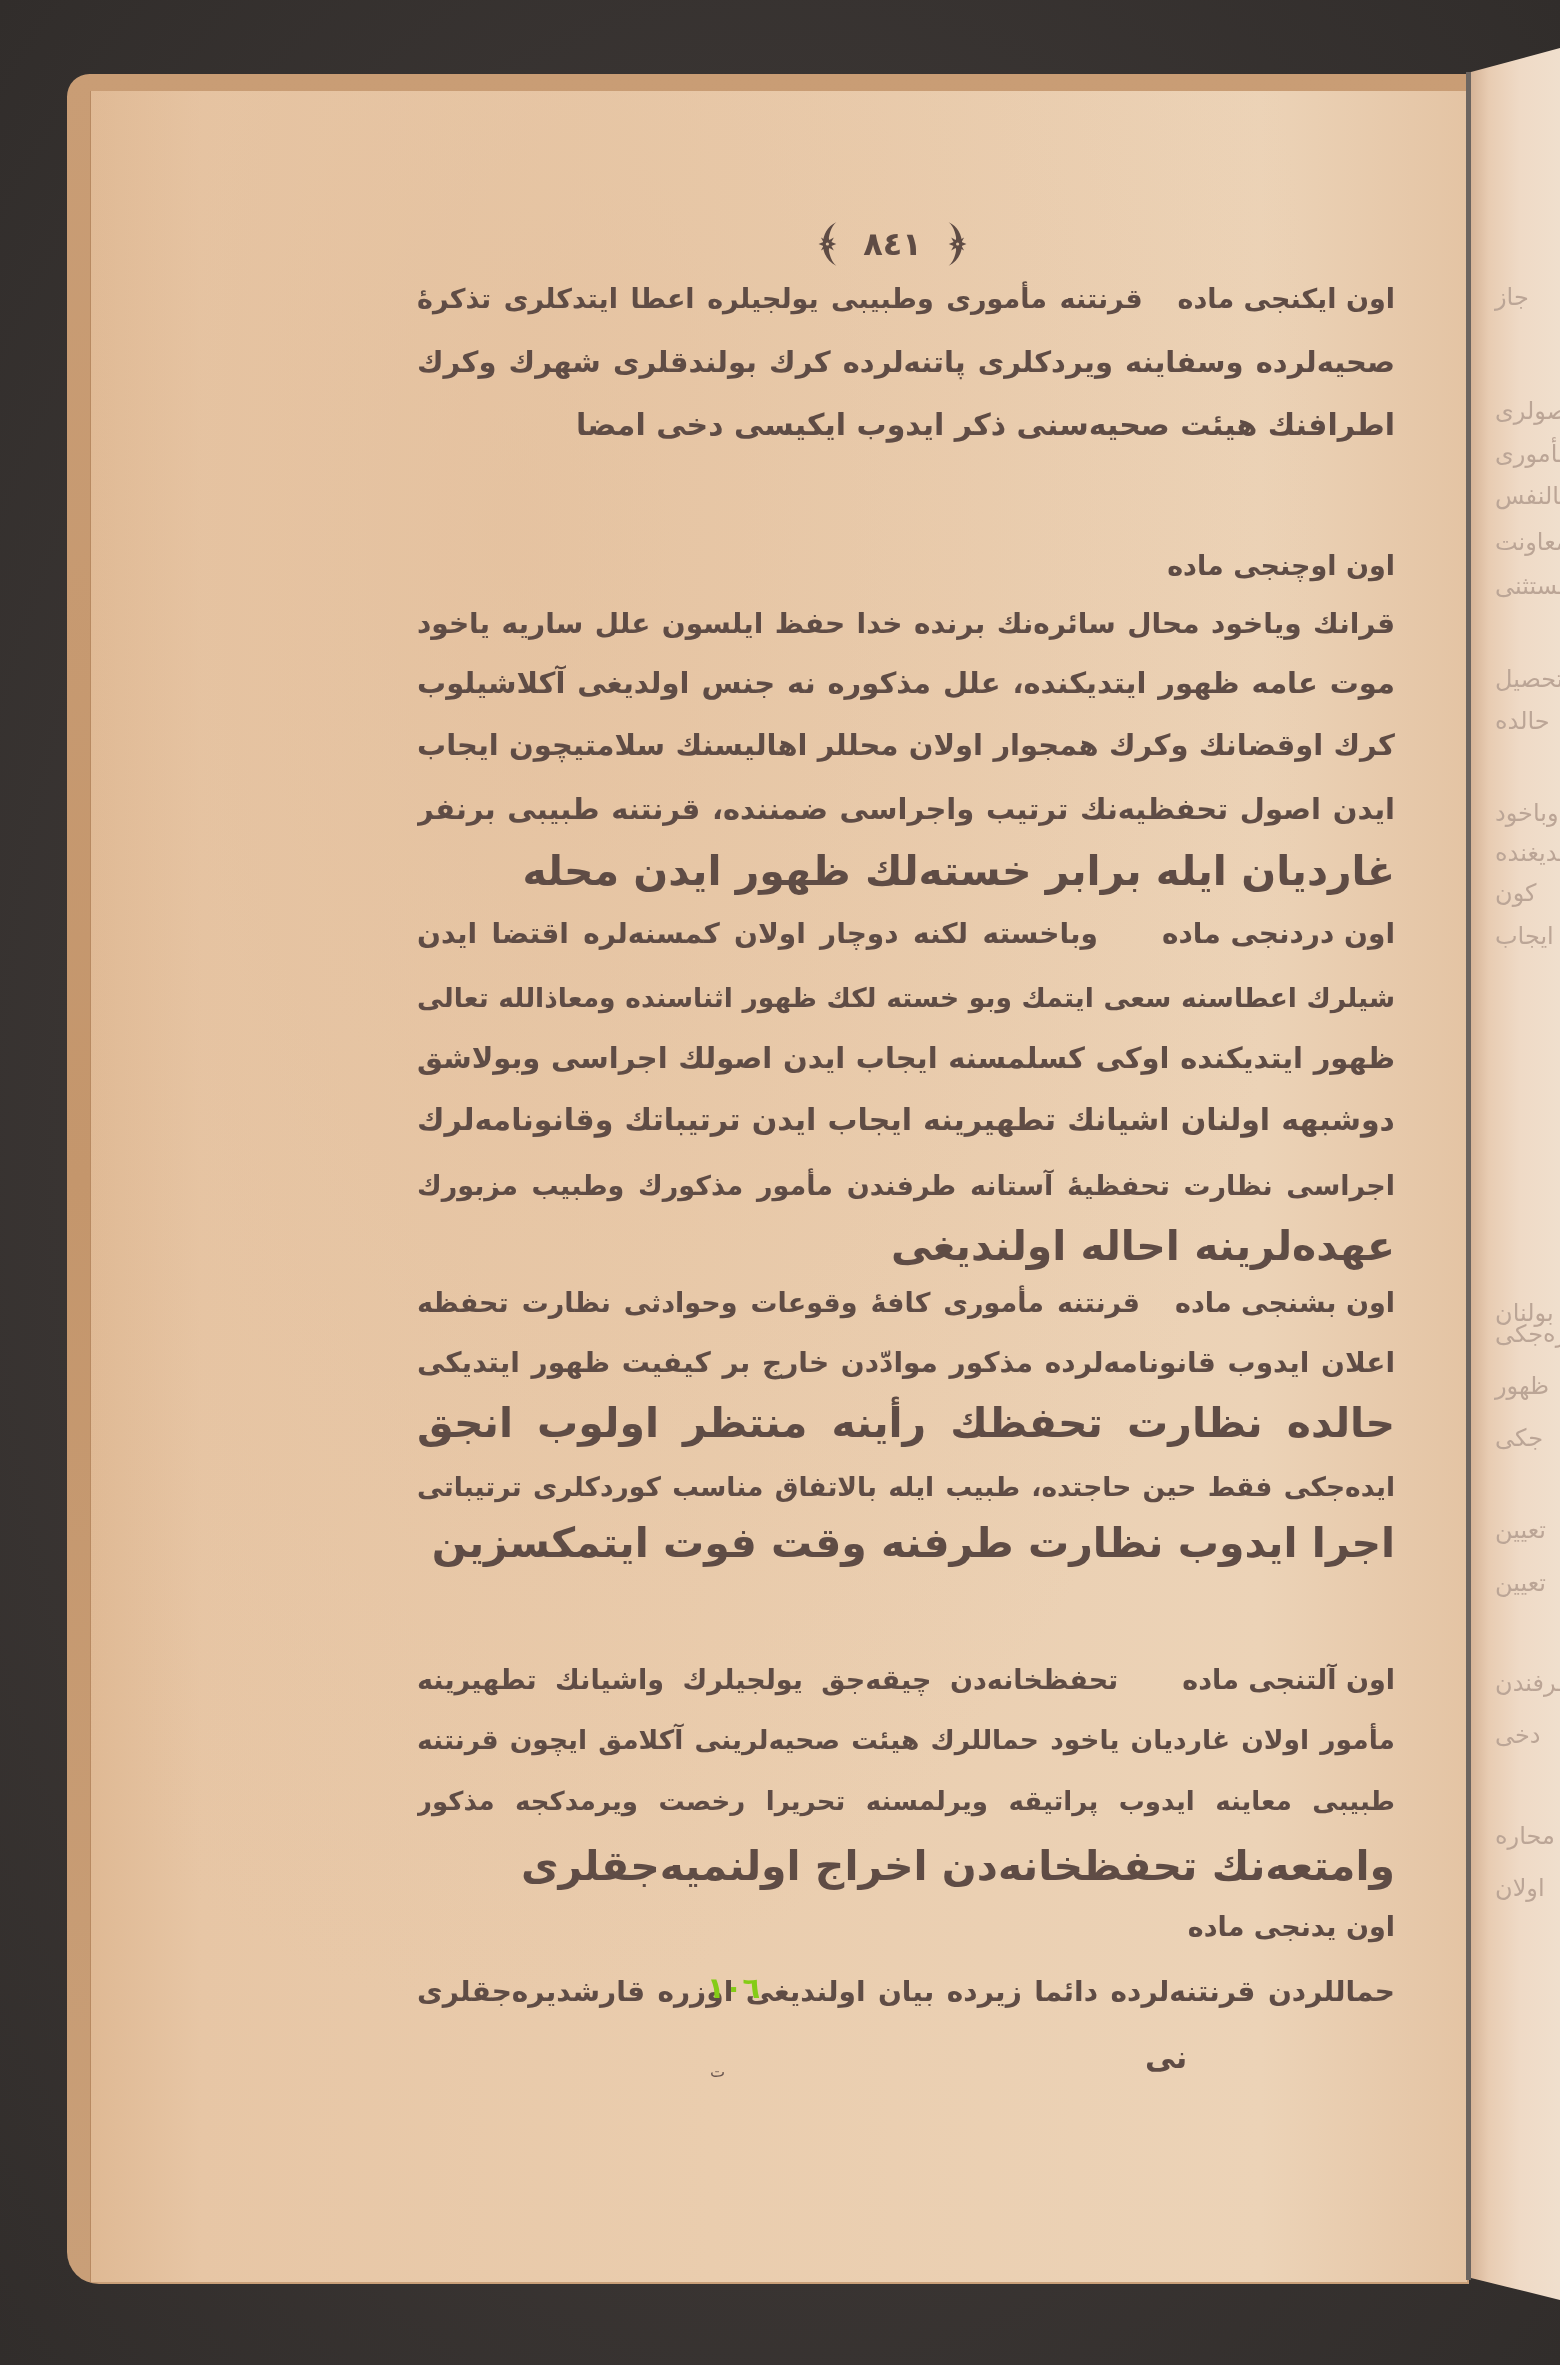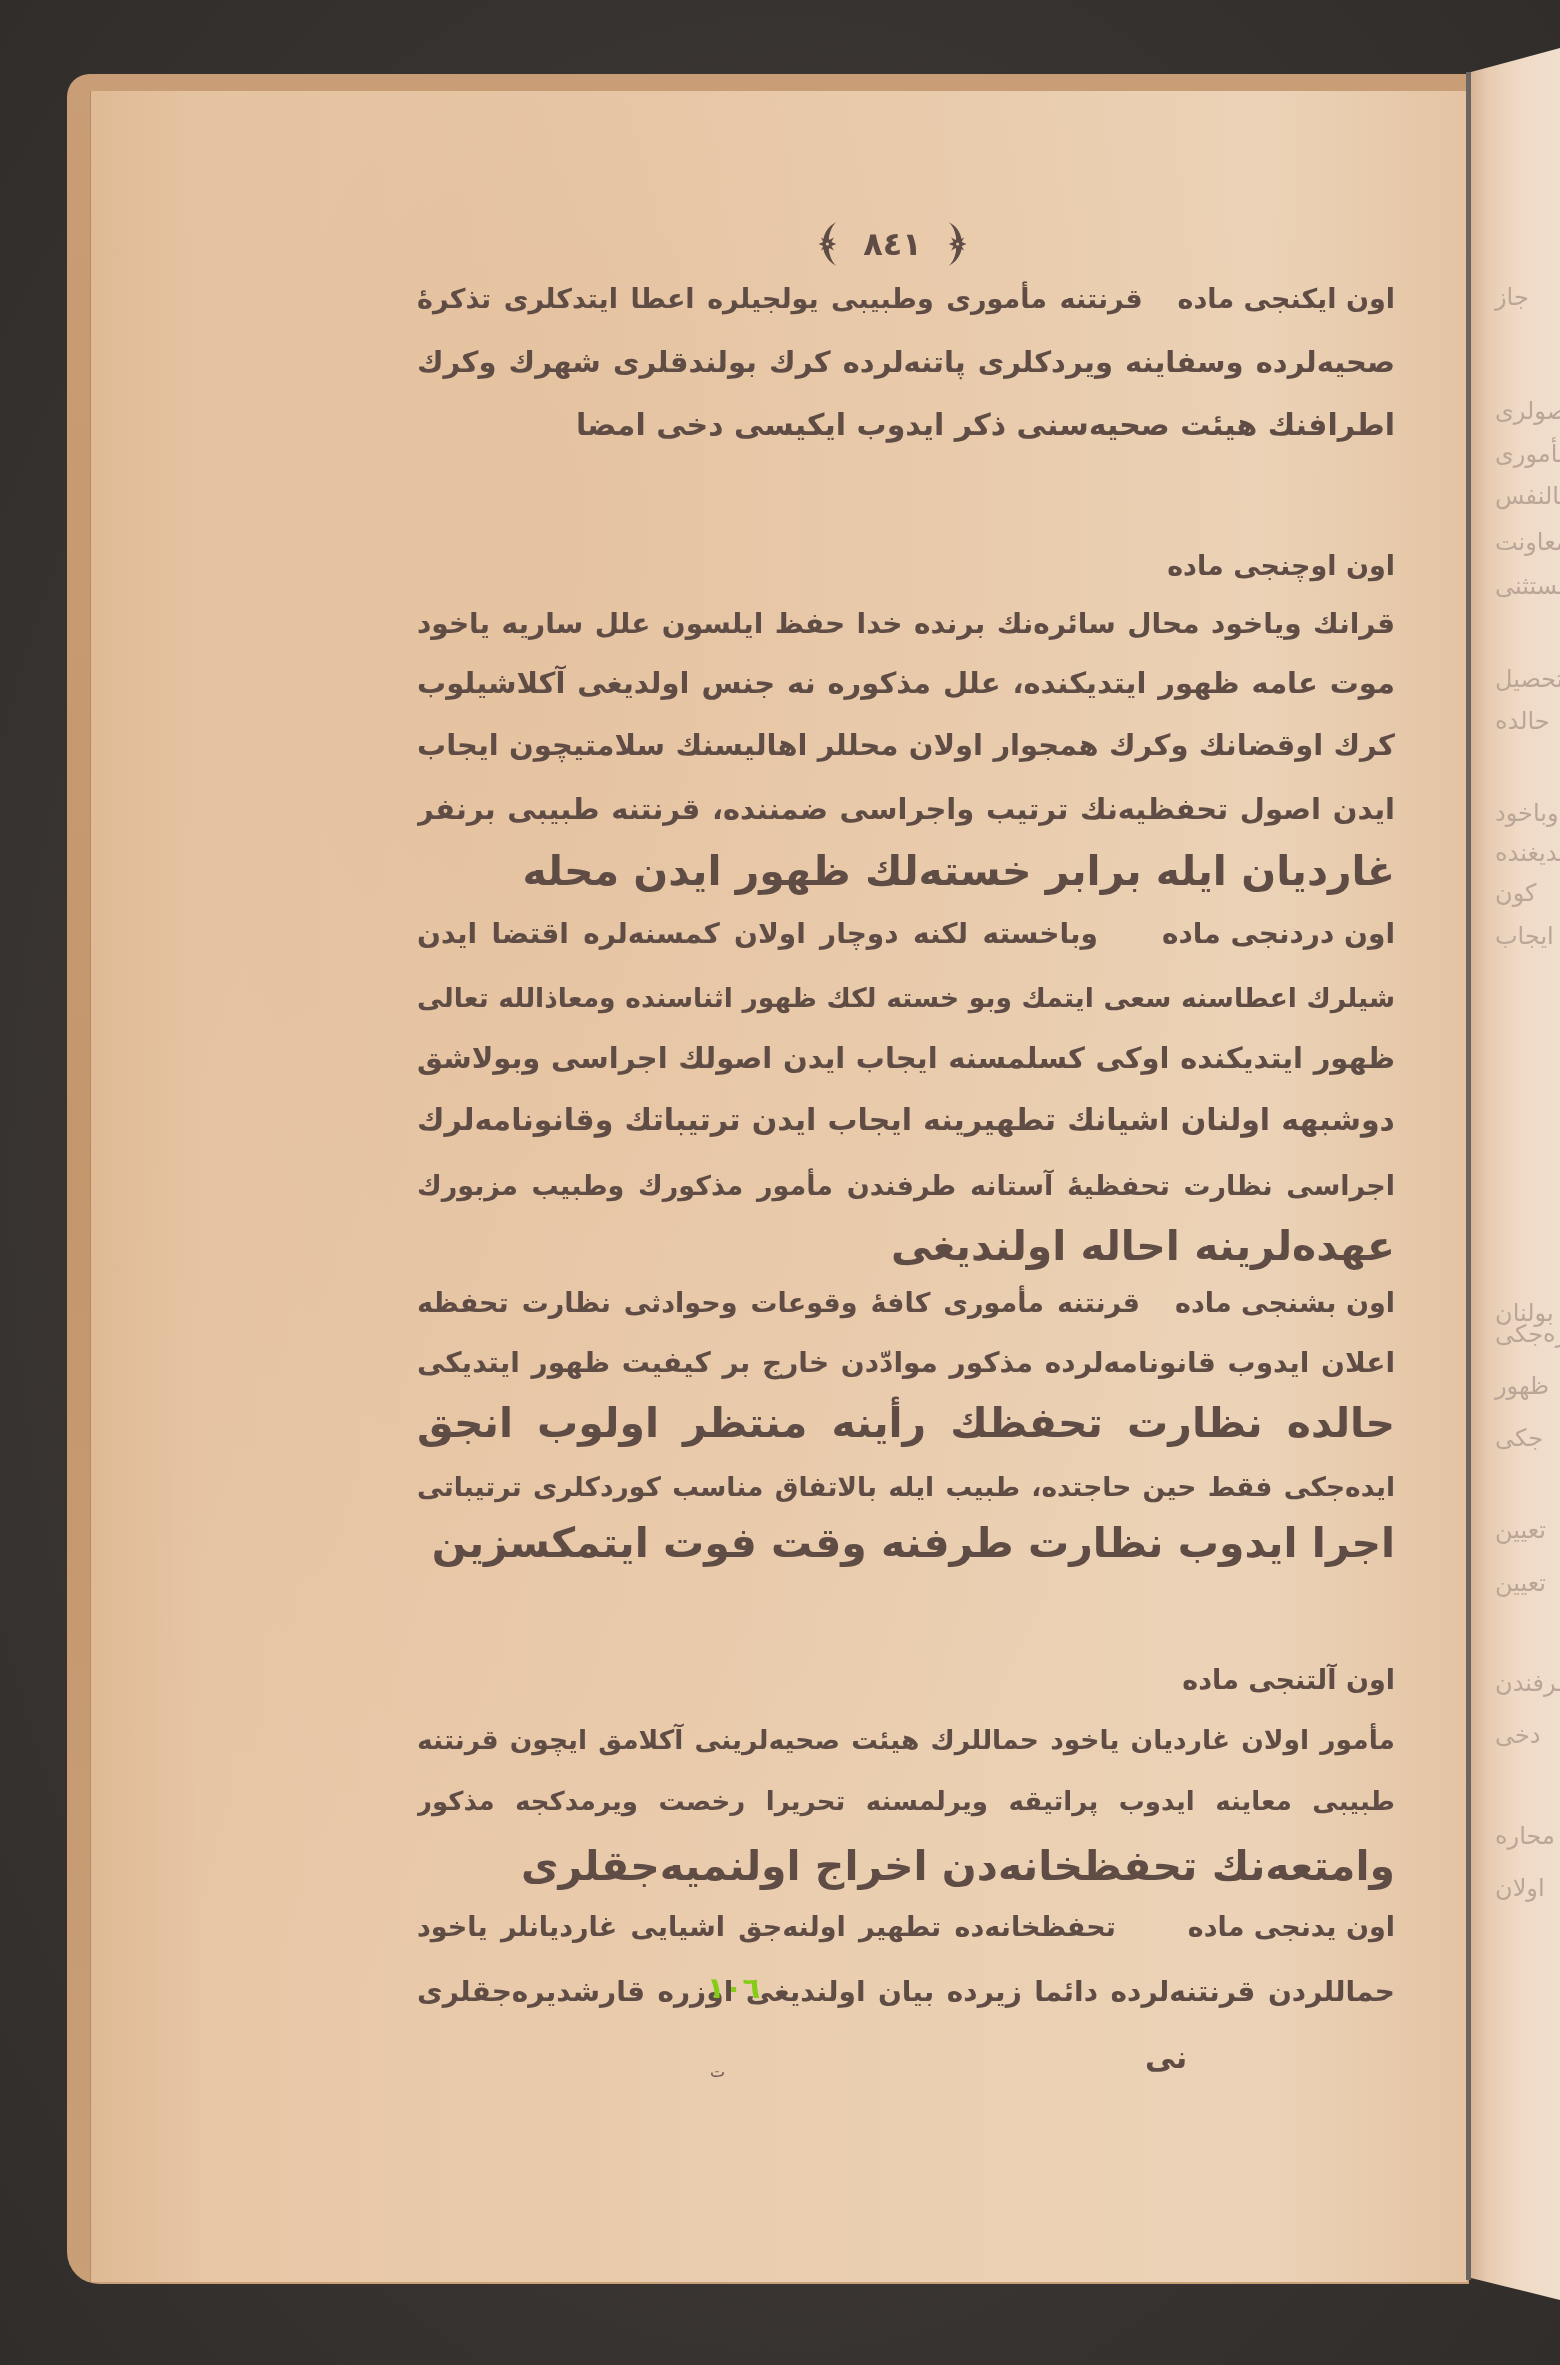--- a/index.html
+++ b/index.html
@@ -174,34 +174,34 @@
 </div>
 <div class="line" style="top: 1456px; font-size: 26.5px;">
   <span class="txt">ایده‌جكی فقط حین حاجتده، طبیب ایله بالاتفاق مناسب كوردكلری ترتیباتی</span>
 </div>
 <div class="line end" style="top:1513px">
   <span class="txt">اجرا ایدوب نظارت طرفنه وقت فوت ایتمكسزین اخطار ایده‌جكی</span>
 </div>
 
 <div class="line" style="top: 1649px; font-size: 27px;">
   <span class="lbl" style="margin-left:64px">اون آلتنجی ماده</span>
+  <span class="txt">تحفظخانه‌دن چیقه‌جق یولجیلرك واشیانك تطهیرینه</span>
 </div>
 <div class="line" style="top: 1709px; font-size: 26.5px;">
   <span class="txt">مأمور اولان غاردیان یاخود حماللرك هیئت صحیه‌لرینی آكلامق ایچون قرنتنه</span>
 </div>
 <div class="line" style="top: 1771px; font-size: 26px;">
   <span class="txt">طبیبی معاینه ایدوب پراتیقه ویرلمسنه تحریرا رخصت ویرمدكجه مذكور یولجیلر</span>
 </div>
 <div class="line end" style="top:1836px">
   <span class="txt">وامتعه‌نك تحفظخانه‌دن اخراج اولنمیه‌جقلری</span>
 </div>
 
 <div class="line" style="top: 1896px; font-size: 27px;">
   <span class="lbl" style="margin-left:72px">اون یدنجی ماده</span>
-  <span class="txt">تحفظخانه‌ده تطهیر اولنه‌جق اشیایی غاردیانلر یاخود</span>
 </div>
 <div class="line" style="top: 1961px; font-size: 28px;">
   <span class="txt">حماللردن قرنتنه‌لرده دائما زیرده بیان اولندیغی اوزره قارشدیره‌جقلری</span>
 </div>
 
 <span class="sig">١٠٦</span>
 <span class="sig-mark">ت</span>
 <span class="catchword">نی</span>
 
 

